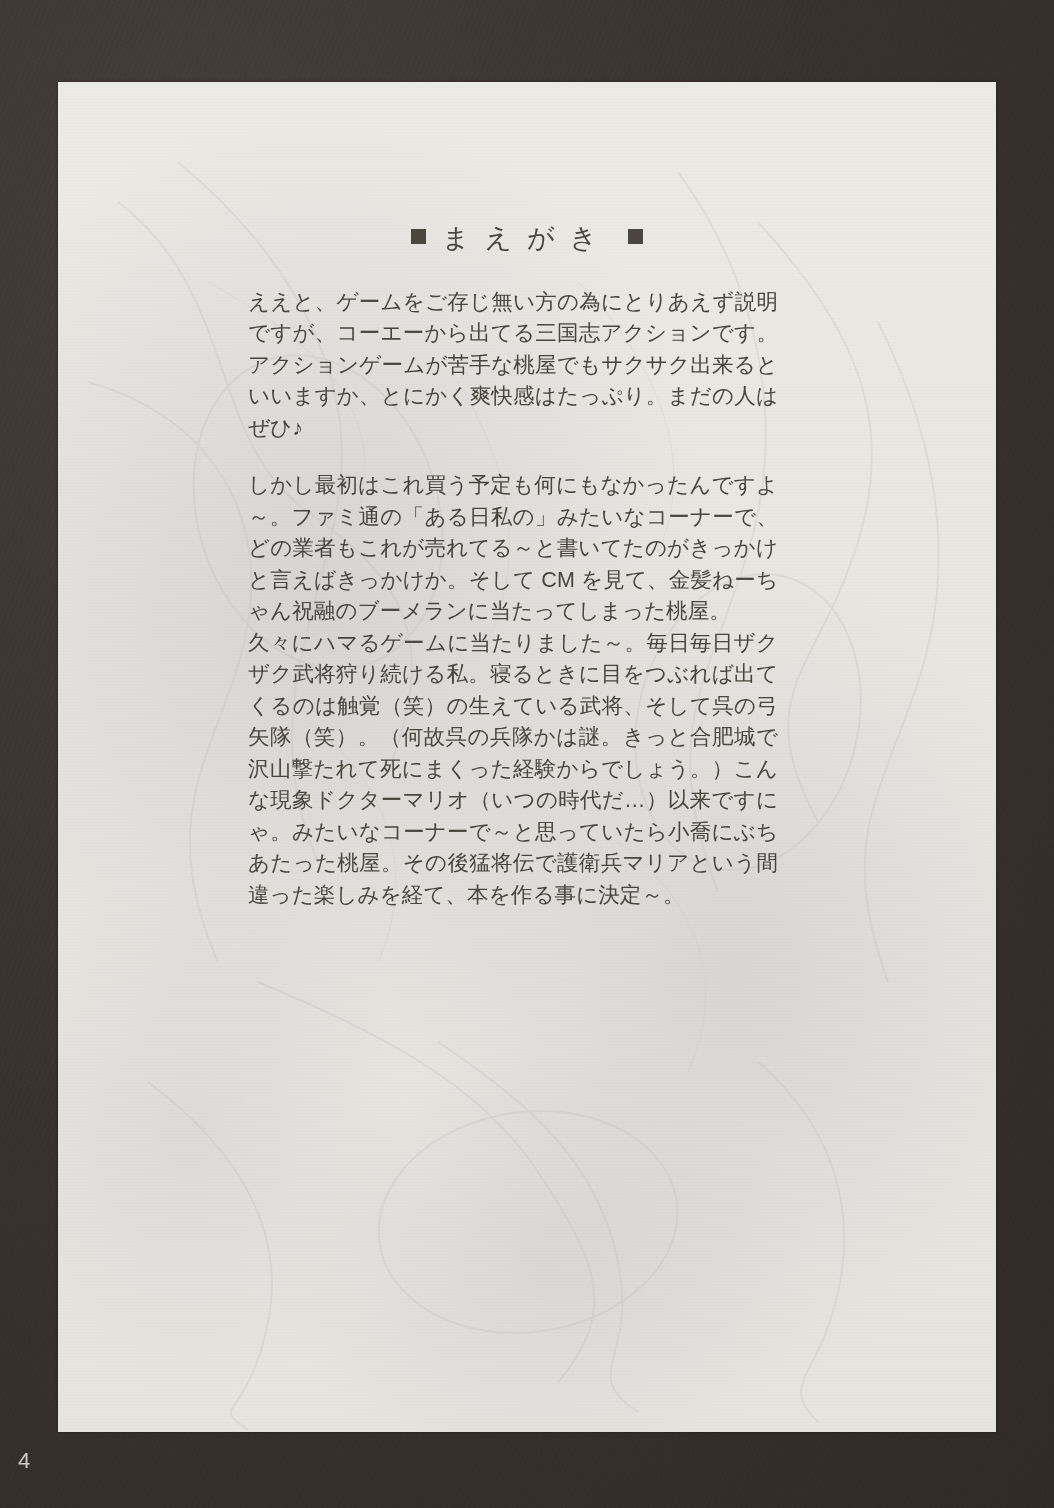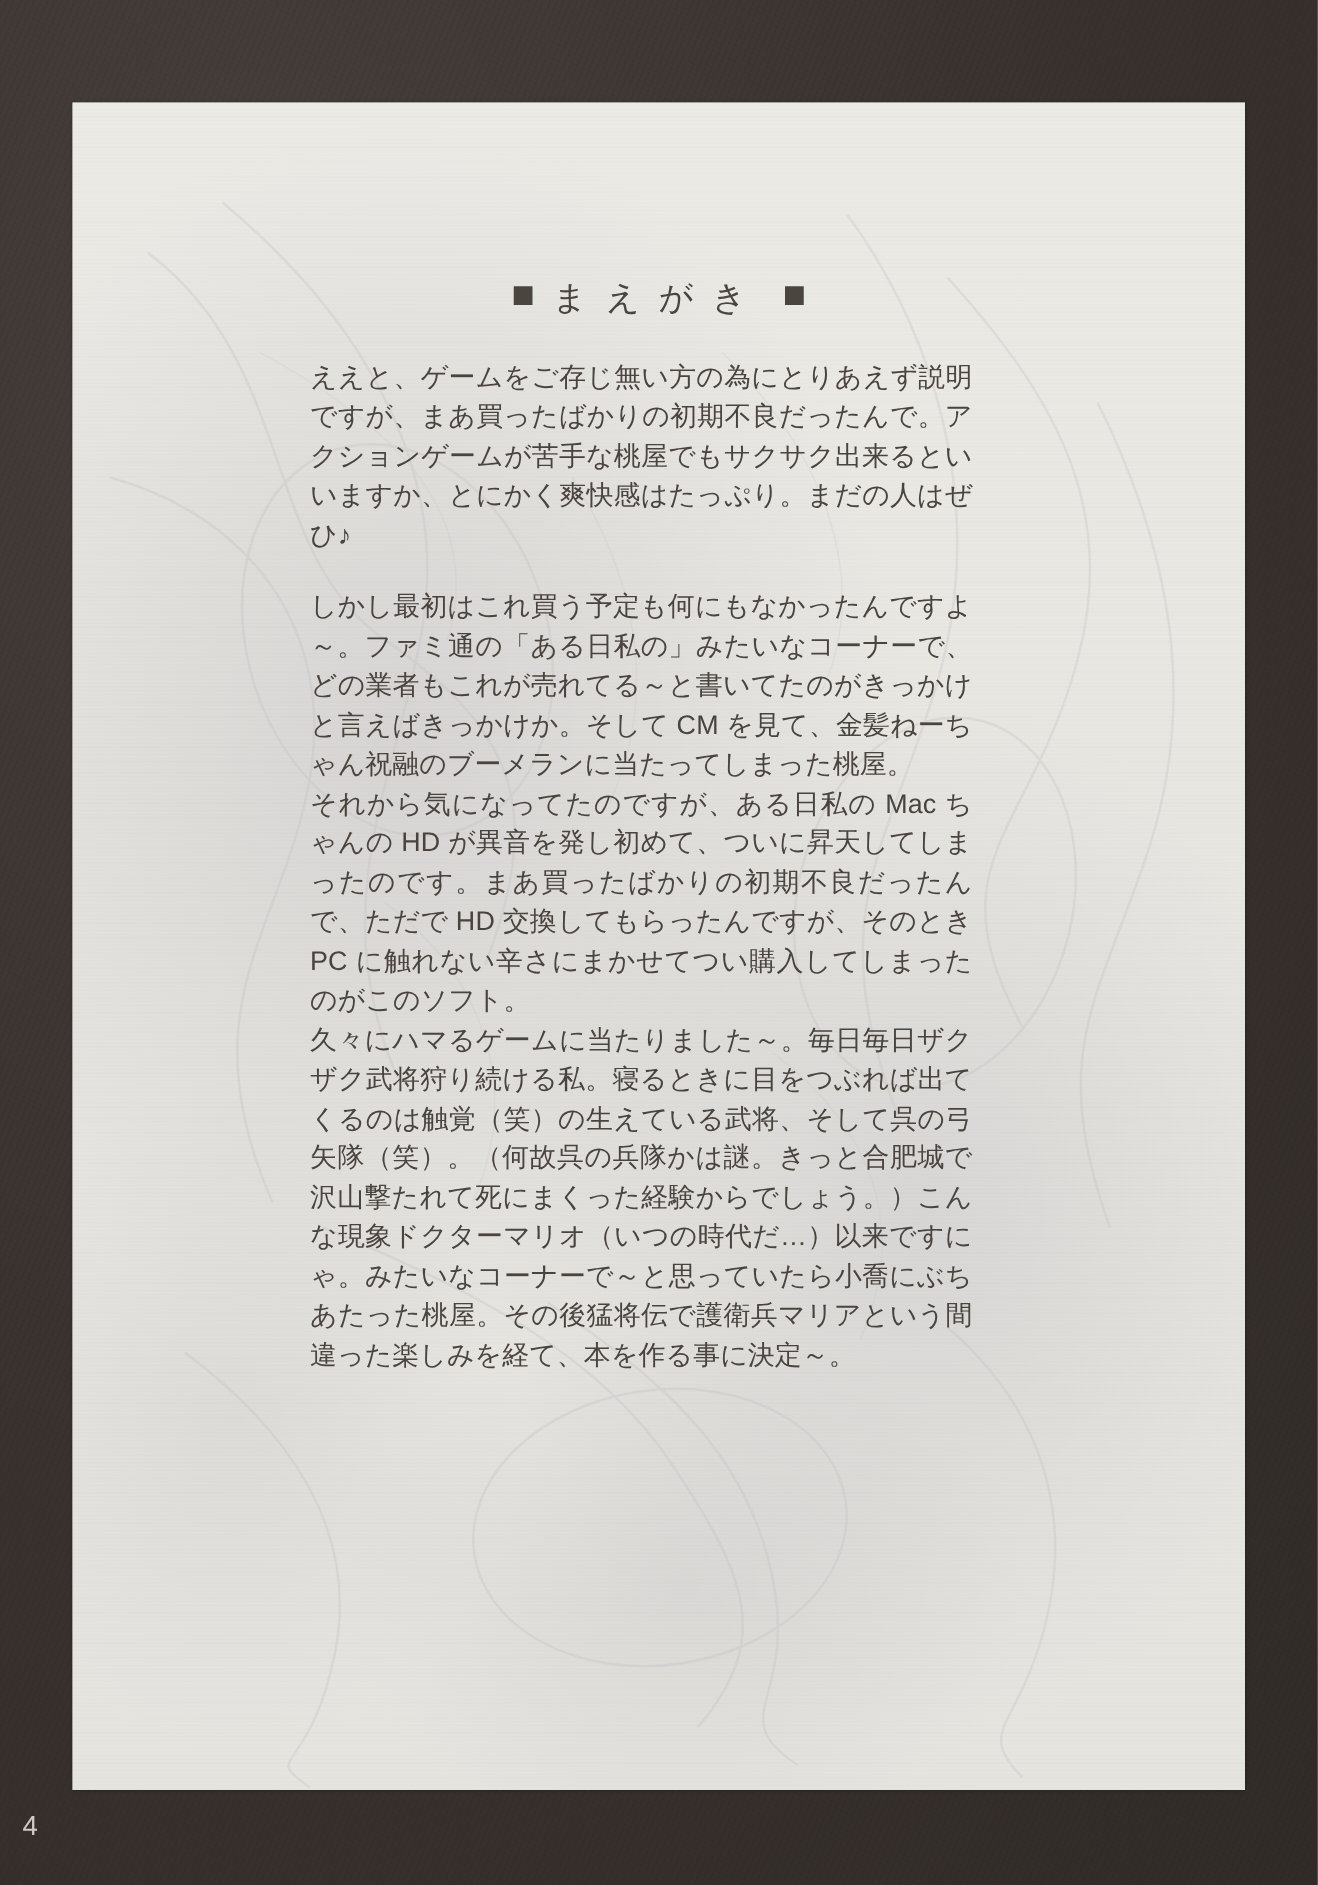--- a/index.html
+++ b/index.html
@@ -162,22 +162,21 @@
     </g>
   </svg>
 
   <div id="page-content">
 
     <div id="section-heading">
       <span class="sq"></span><span class="heading-text">まえがき</span><span class="sq"></span>
     </div>
 
     <div id="body-copy">
-      <p>ええと、ゲームをご存じ無い方の為にとりあえず説明ですが、まあ買ったばかりの初期不良だったんで。アクションゲームが苦手な桃屋でもサクサク出来るといいますか、とにかく爽快感はたっぷり。まだの人はぜひ♪</p>
+      <p>ええと、ゲームをご存じ無い方の為にとりあえず説明ですが、コーエーから出てる三国志アクションです。アクションゲームが苦手な桃屋でもサクサク出来るといいますか、とにかく爽快感はたっぷり。まだの人はぜひ♪</p>
       <p class="tight">しかし最初はこれ買う予定も何にもなかったんですよ～。ファミ通の「ある日私の」みたいなコーナーで、どの業者もこれが売れてる～と書いてたのがきっかけと言えばきっかけか。そして CM を見て、金髪ねーちゃん祝融のブーメランに当たってしまった桃屋。</p>
-      <p class="tight">それから気になってたのですが、ある日私の Mac ちゃんの HD が異音を発し初めて、ついに昇天してしまったのです。まあ買ったばかりの初期不良だったんで、ただで HD 交換してもらったんですが、そのとき PC に触れない辛さにまかせてつい購入してしまったのがこのソフト。</p>
       <p class="tight">久々にハマるゲームに当たりました～。毎日毎日ザクザク武将狩り続ける私。寝るときに目をつぶれば出てくるのは触覚（笑）の生えている武将、そして呉の弓矢隊（笑）。（何故呉の兵隊かは謎。きっと合肥城で沢山撃たれて死にまくった経験からでしょう。）こんな現象ドクターマリオ（いつの時代だ…）以来ですにゃ。みたいなコーナーで～と思っていたら小喬にぶちあたった桃屋。その後猛将伝で護衛兵マリアという間違った楽しみを経て、本を作る事に決定～。</p>
     </div>
 
   </div>
 </div>
 
 <div id="page-number">4</div>
 
 </body></html>

